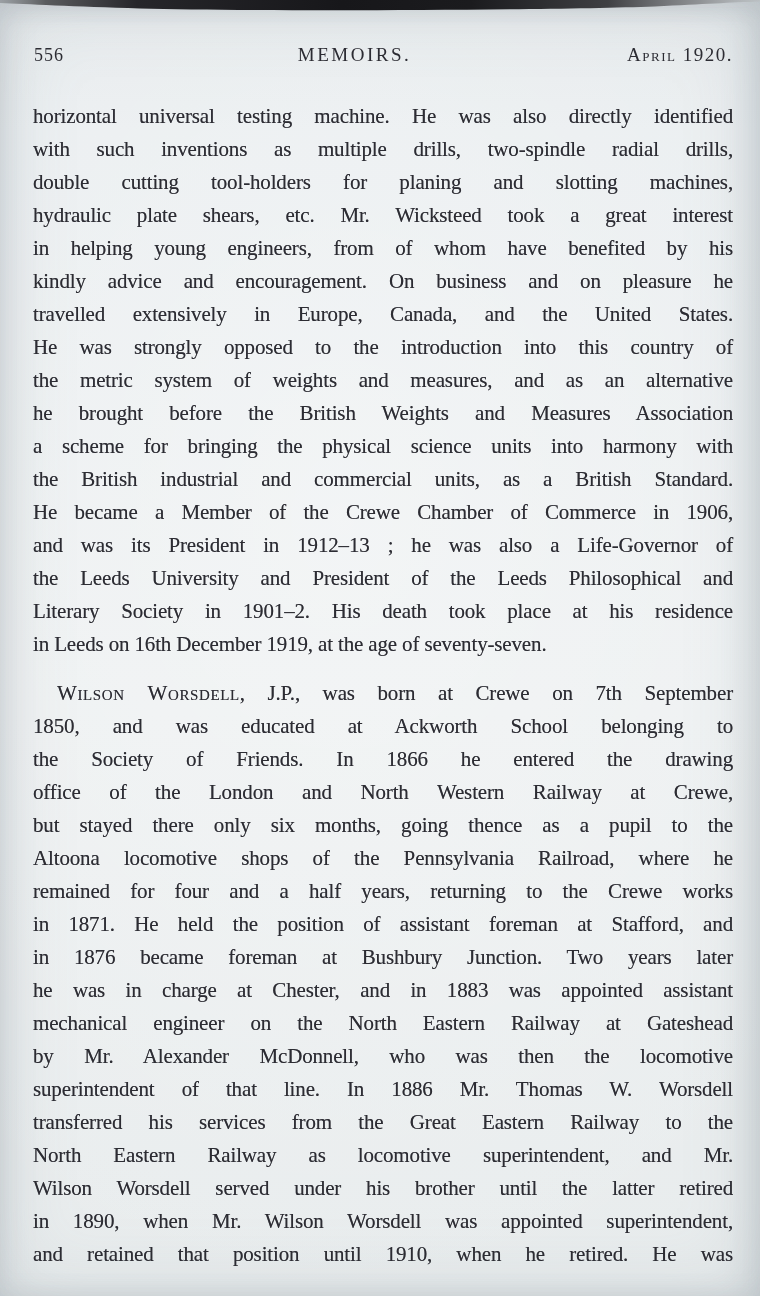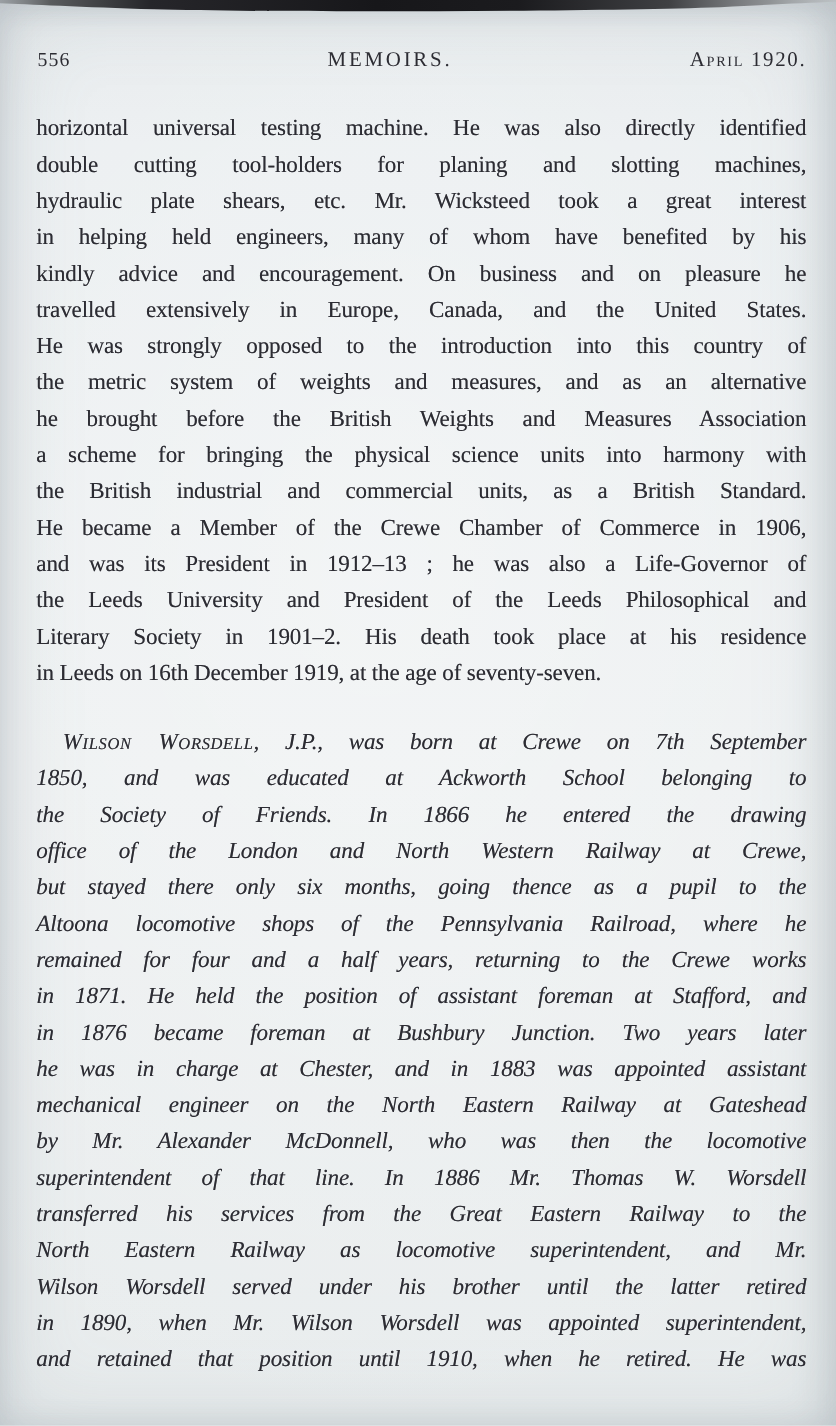--- a/index.html
+++ b/index.html
@@ -73,22 +73,21 @@
     height: 33px;
     text-align: justify;
     text-align-last: justify;
     white-space: normal;
     overflow: visible;
   }
   .para1 .line:last-child {
     text-align-last: left;
   }
   .para2 {
-    margin-top: 30px;
-    font-style: italic;
+    margin-top: 16px;
   }
   .first-line {
     text-indent: 24px;
   }
   .smallcaps {
     font-variant: small-caps;
     letter-spacing: 0.6px;
   }
 </style>
 </head>
@@ -116,23 +115,24 @@
     <span class="pagenum">556</span>
     <span class="running-title">MEMOIRS.</span>
     <span class="issue-date">April 1920.</span>
   </div>
 
   <div class="textcol">
 
     <div class="para para1">
 
     <div class="line">horizontal universal testing machine.  He was also directly identified</div>
+        <div class="line">with such inventions as multiple drills, two-spindle radial drills,</div>
         <div class="line">double cutting tool-holders for planing and slotting machines,</div>
         <div class="line">hydraulic plate shears, etc.  Mr. Wicksteed took a great interest</div>
-        <div class="line">in helping held engineers, many of whom have benefited by his</div>
+        <div class="line">in helping young engineers, from of whom have benefited by his</div>
         <div class="line">kindly advice and encouragement.  On business and on pleasure he</div>
         <div class="line">travelled extensively in Europe, Canada, and the United States.</div>
         <div class="line">He was strongly opposed to the introduction into this country of</div>
         <div class="line">the metric system of weights and measures, and as an alternative</div>
         <div class="line">he brought before the British Weights and Measures Association</div>
         <div class="line">a scheme for bringing the physical science units into harmony with</div>
         <div class="line">the British industrial and commercial units, as a British Standard.</div>
         <div class="line">He became a Member of the Crewe Chamber of Commerce in 1906,</div>
         <div class="line">and was its President in 1912–13 ; he was also a Life-Governor of</div>
         <div class="line">the Leeds University and President of the Leeds Philosophical and</div>

